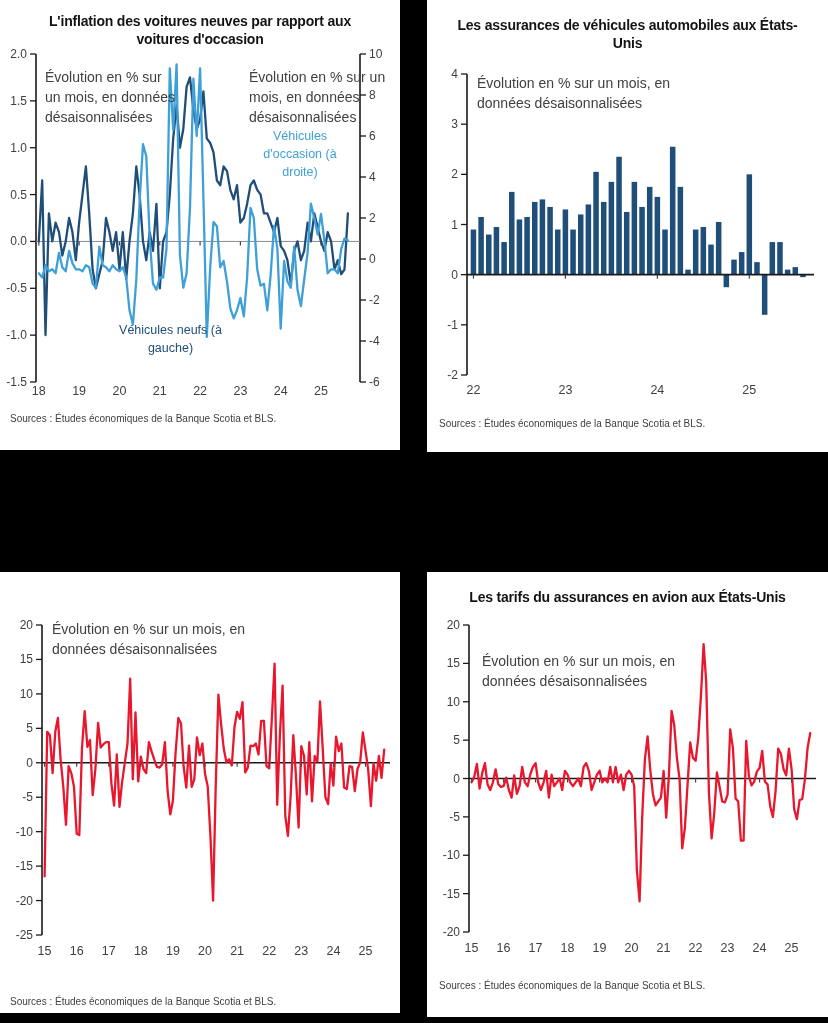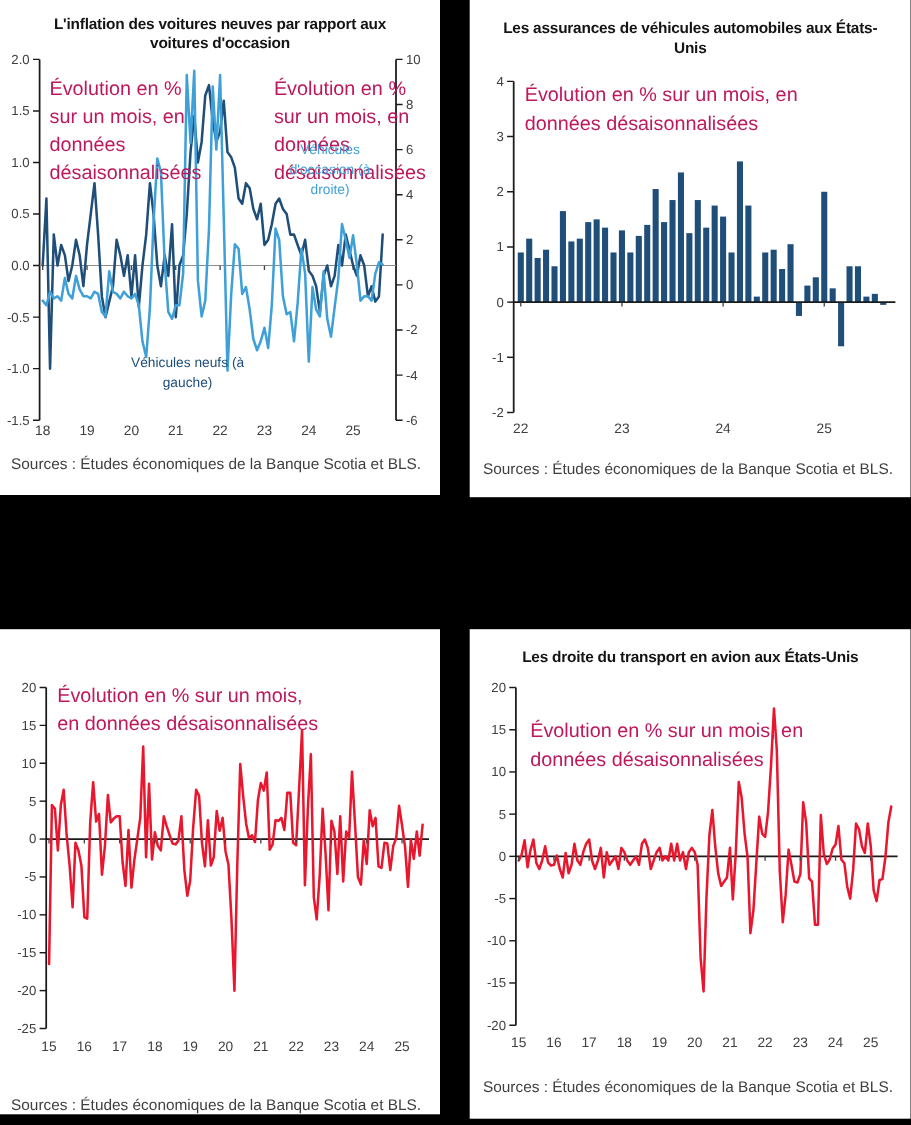--- a/index.html
+++ b/index.html
@@ -1,23 +1,23 @@
 <!DOCTYPE html>
 <html><head>
 <meta charset="utf-8">
 <style>
   html,body{margin:0;padding:0;background:#000;}
   #stage{position:relative;width:828px;height:1023px;background:#000;overflow:hidden;
          font-family:"Liberation Sans","DejaVu Sans",sans-serif;}
   .panel{position:absolute;background:#fff;}
   .chart-title{position:absolute;left:0;right:0;text-align:center;font-weight:700;
                font-size:14px;line-height:1.32;color:#141414;letter-spacing:-0.2px;}
-  .annotation{position:absolute;font-size:18px;line-height:1.42;color:#be185d;}
+  .annotation{position:absolute;font-size:14px;line-height:1.42;color:#404040;}
   .series-label{position:absolute;font-size:12.5px;line-height:1.42;text-align:center;}
-  .sources{position:absolute;font-size:14px;color:#3f3f3f;}
+  .sources{position:absolute;font-size:10px;color:#3f3f3f;}
   svg{position:absolute;left:0;}
   svg text{font-family:"Liberation Sans","DejaVu Sans",sans-serif;}
 </style>
 </head>
 <body>
 
 <div id="stage">
 
   <div class="panel" style="left:0;top:31;width:400px;height:450px;">
     <div class="chart-title" style="top:12px;padding:0 30px;">L'inflation des voitures neuves par rapport aux voitures d'occasion</div>
@@ -207,21 +207,21 @@
         <line x1="333.4085459575776" y1="150.77777777777777" x2="333.4085459575776" y2="154.77777777777777" stroke="#444" stroke-width="1.2"></line>
         <text x="333.4085459575776" y="343" text-anchor="middle" font-size="12.5" fill="#404040">24</text>
         <line x1="365.5019981555489" y1="150.77777777777777" x2="365.5019981555489" y2="154.77777777777777" stroke="#444" stroke-width="1.2"></line>
         <text x="365.5019981555489" y="343" text-anchor="middle" font-size="12.5" fill="#404040">25</text>
       </svg>
     <div class="annotation" style="left:52px;top:48px;width:245px;">Évolution en % sur un mois, en données désaisonnalisées</div>
     <div class="sources" style="left:10px;top:424px;">Sources : Études économiques de la Banque Scotia et BLS.</div>
   </div>
 
   <div class="panel" style="left:427px;top:572px;width:401px;height:445px;">
-    <div class="chart-title" style="top:16px;padding:0 40px;">Les droite du transport en avion aux États-Unis</div>
+    <div class="chart-title" style="top:16px;padding:0 40px;">Les tarifs du assurances en avion aux États-Unis</div>
     <svg width="401" height="400" style="top:40px;">
         <line x1="42" y1="13" x2="42" y2="320" stroke="#1a1a1a" stroke-width="1.6"></line>
         <line x1="36" y1="13" x2="42" y2="13" stroke="#1a1a1a" stroke-width="1.3"></line>
         <text x="33" y="17" text-anchor="end" font-size="12" fill="#404040">20</text>
         <line x1="36" y1="51.375" x2="42" y2="51.375" stroke="#1a1a1a" stroke-width="1.3"></line>
         <text x="33" y="55.375" text-anchor="end" font-size="12" fill="#404040">15</text>
         <line x1="36" y1="89.75" x2="42" y2="89.75" stroke="#1a1a1a" stroke-width="1.3"></line>
         <text x="33" y="93.75" text-anchor="end" font-size="12" fill="#404040">10</text>
         <line x1="36" y1="128.125" x2="42" y2="128.125" stroke="#1a1a1a" stroke-width="1.3"></line>
         <text x="33" y="132.125" text-anchor="end" font-size="12" fill="#404040">5</text>

